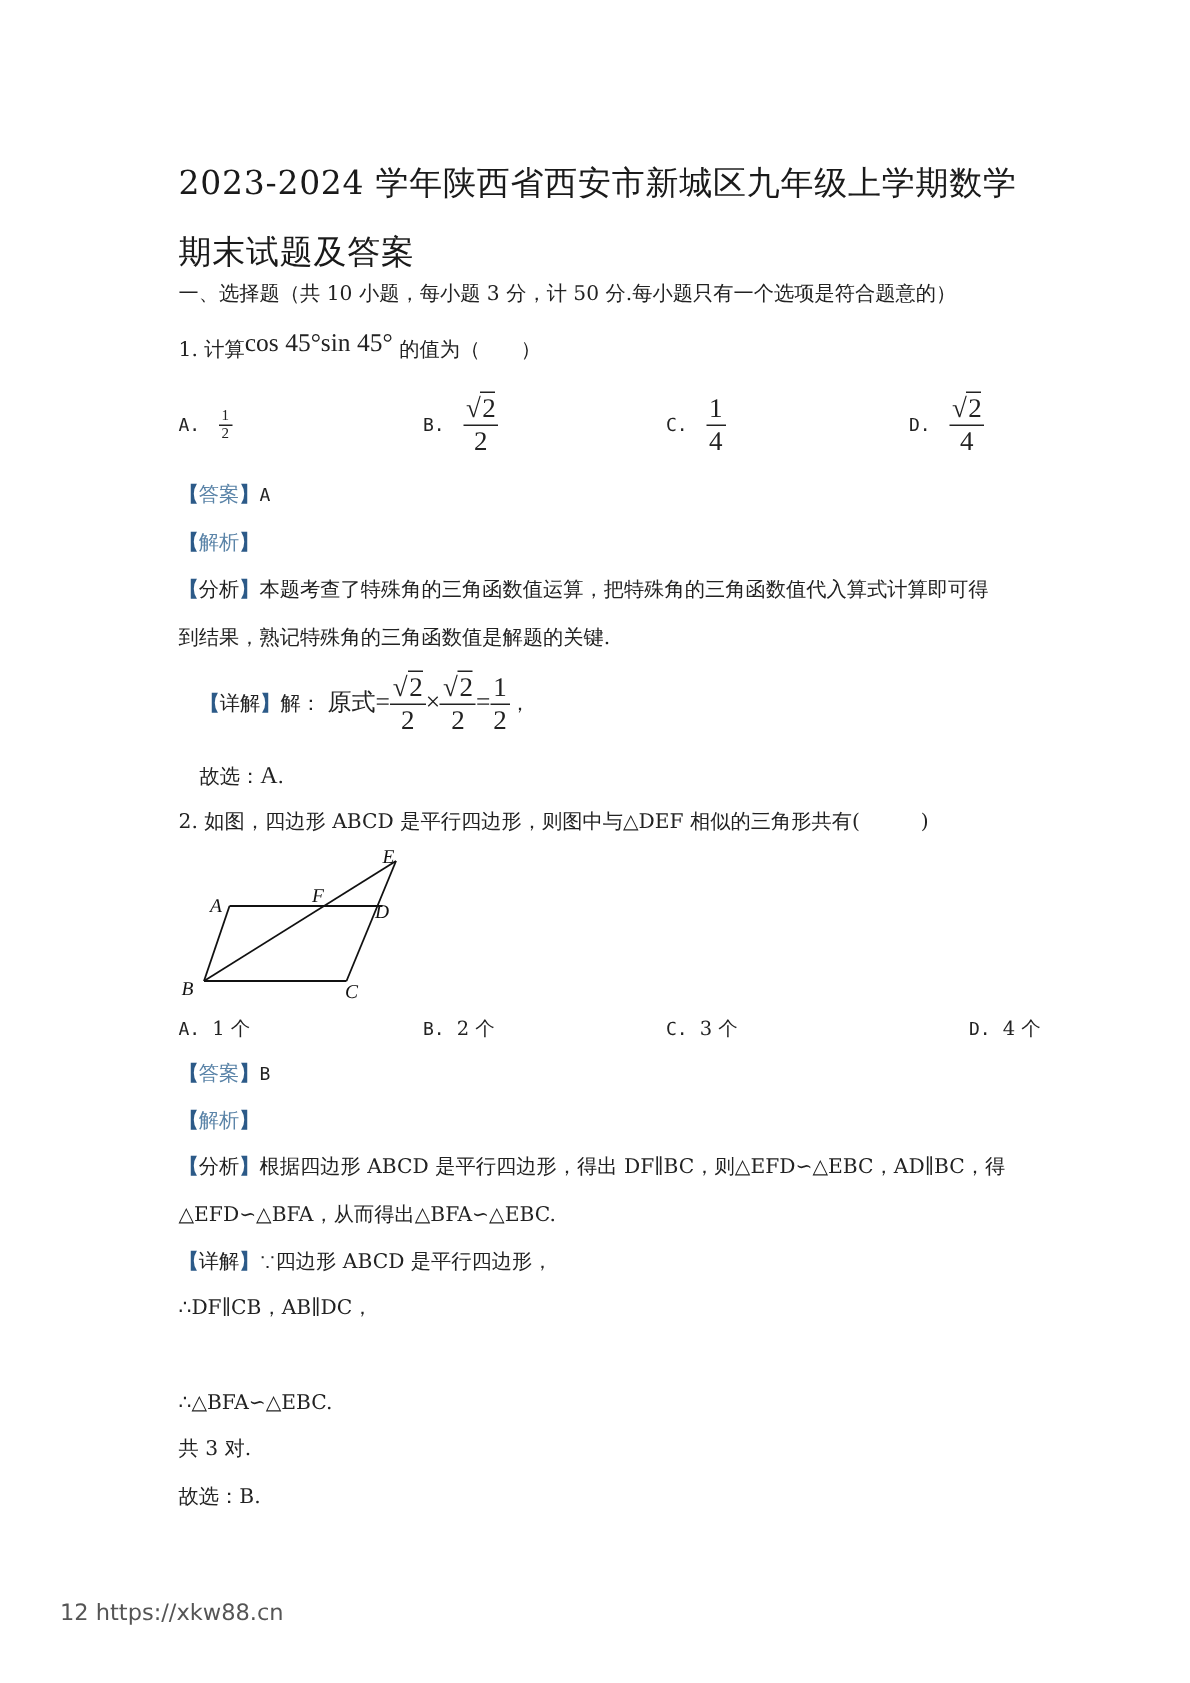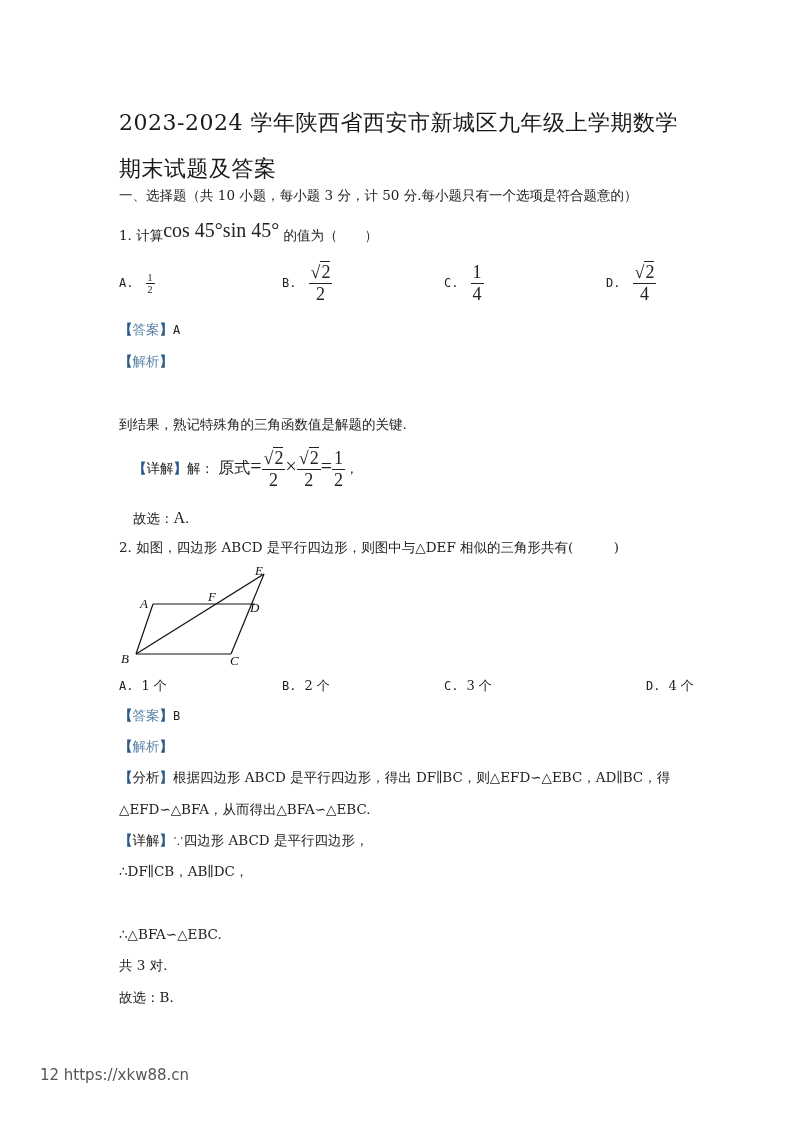--- a/index.html
+++ b/index.html
@@ -4,21 +4,21 @@
 <style>
   html, body { margin: 0; padding: 0; background: #ffffff; }
   body { width: 793px; height: 1122px; position: relative; overflow: hidden;
          font-family: "DejaVu Serif", "Liberation Serif", serif; color: #222; }
   .page { position: absolute; left: 0; top: 0; width: 793px; height: 850px; }
   .title { position: absolute; left: 119px; top: 100px; width: 570px;
            font-size: 22px; line-height: 46px; letter-spacing: 0.5px; color: #1a1a1a; }
   .line { position: absolute; left: 119px; font-size: 13.5px; white-space: nowrap; color: #222; }
   .lbl { color: #5b84a8; }
   .br { color: #2c5a88; font-weight: bold; }
-  .math { font-family: "Liberation Serif", "DejaVu Serif", serif; font-size: 20px; }
+  .math { font-family: "Liberation Serif", "DejaVu Serif", serif; font-size: 17px; }
   .frac { display: inline-flex; flex-direction: column; align-items: center;
           vertical-align: middle; font-family: "Liberation Serif", serif; }
   .frac .num { border-bottom: 1px solid #222; padding: 0 2px; line-height: 1.1; }
   .frac .den { padding: 0 2px; line-height: 1.15; }
   .frac.small { font-size: 10px; }
   .frac.big { font-size: 18px; }
   .sqrt { display: inline-block; }
   .sqrt .rad { border-top: 1px solid #222; padding-left: 1px; }
   .opt { position: absolute; font-size: 13px; white-space: nowrap; }
   .optlabel { font-family: "DejaVu Sans Mono", "Liberation Mono", monospace; font-size: 12px; margin-right: 8px; }
@@ -69,20 +69,23 @@
       <span class="num"><span class="sqrt">√<span class="rad">2</span></span></span>
       <span class="den">4</span>
     </span>
   </div>
 
   <div class="line" style="top:321px;">
     <span class="br">【</span><span class="lbl">答案</span><span class="br">】</span><span class="mono">A</span>
   </div>
   <div class="line" style="top:353px;">
     <span class="br">【</span><span class="lbl">解析</span><span class="br">】</span>
+  </div>
+  <div class="line" style="top:384px;">
+    <span class="br">【</span><span>分析</span><span class="br">】</span><span>本题考查了特殊角的三角函数值运算，把特殊角的三角函数值代入算式计算即可得</span>
   </div>
   <div class="line" style="top:416px;">到结果，熟记特殊角的三角函数值是解题的关键.</div>
 
   <div class="line" style="top:449px; left:133px;">
     <span class="br">【</span><span>详解</span><span class="br">】</span><span>解：</span>
     <span class="math" style="font-size:16px;">原式</span><span class="math">=</span><span class="frac big">
         <span class="num"><span class="sqrt">√<span class="rad">2</span></span></span>
         <span class="den">2</span>
       </span><span class="math">×</span><span class="frac big">
         <span class="num"><span class="sqrt">√<span class="rad">2</span></span></span>

